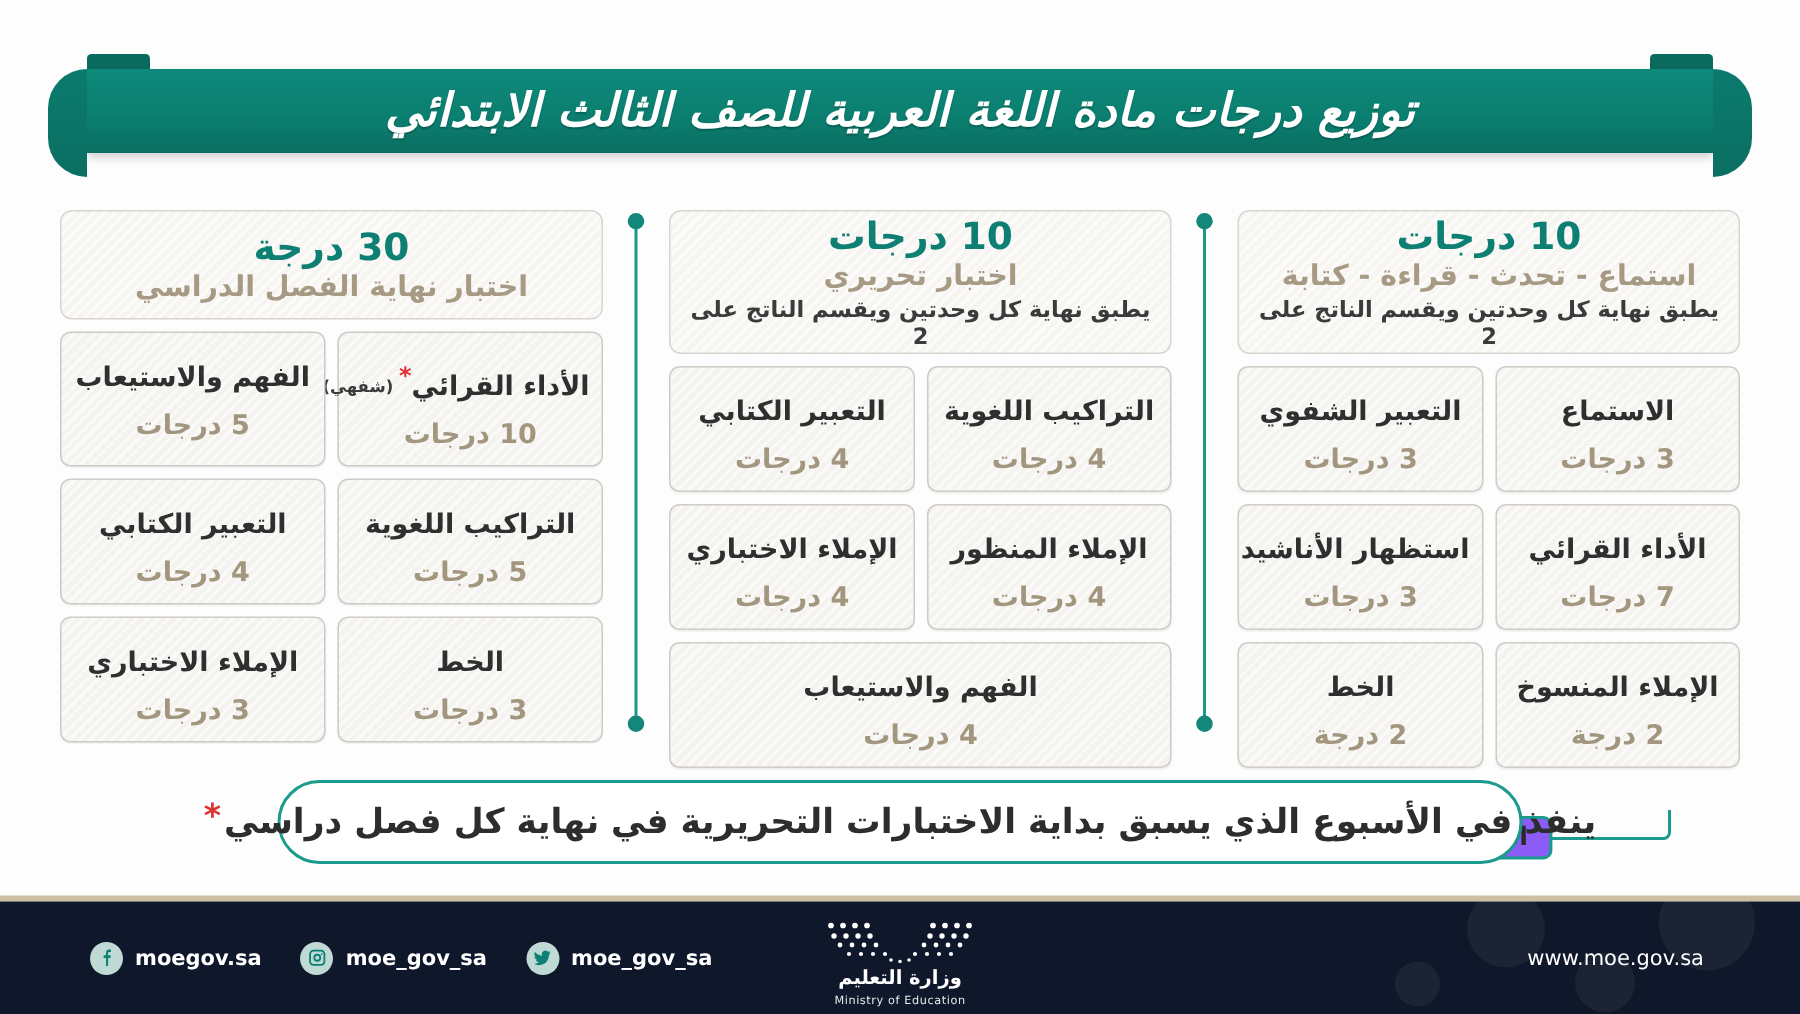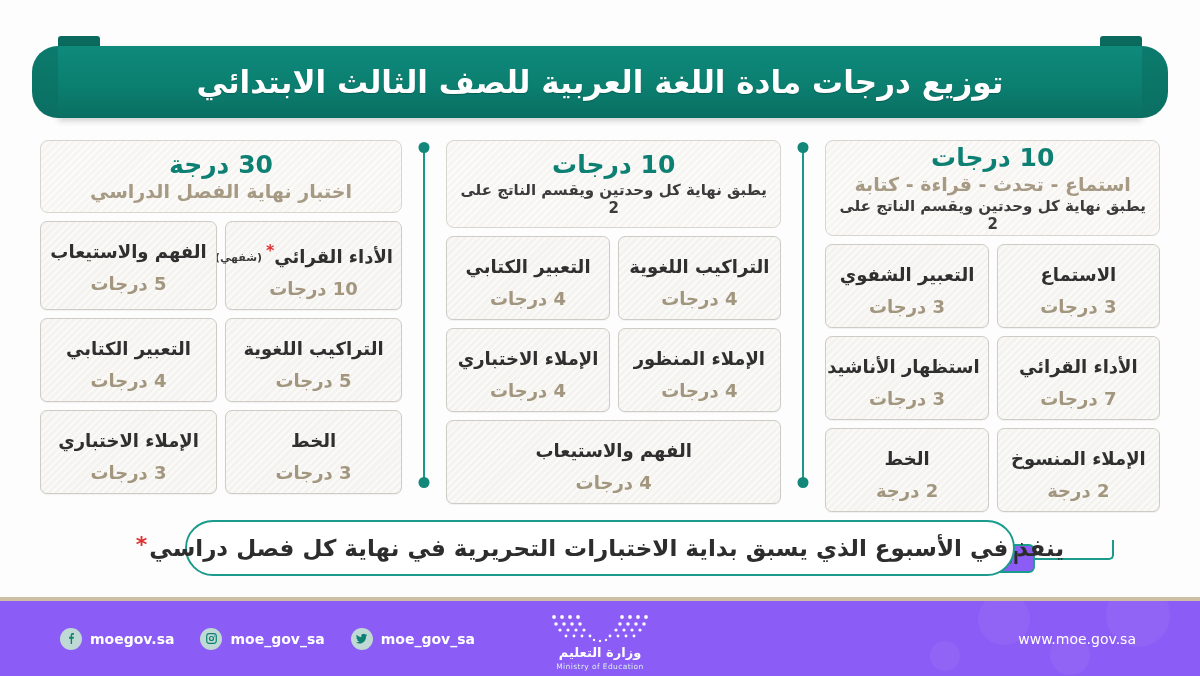--- a/index.html
+++ b/index.html
@@ -26,24 +26,25 @@
     width: 42px; height: 26px;
     background: #0b6a5e;
     border-radius: 3px;
   }
   .ribbon-tail.left  { left: 58px;  border-bottom-left-radius: 14px; }
   .ribbon-tail.right { right: 58px; border-bottom-right-radius: 14px; }
 
   .ribbon {
     position: absolute;
     top: 10px; left: 58px; right: 58px;
-    height: 72px;
+    height: 56px;
     background: linear-gradient(180deg, #0e8a7b 0%, #0b7f70 55%, #0a6f62 100%);
     display: flex; align-items: center; justify-content: center;
     box-shadow: 0 3px 6px rgba(0,0,0,.18);
+    font-style: italic;
   }
   .ribbon::before, .ribbon::after {
     content: ""; position: absolute; top: 0; width: 26px; height: 72px;
     background: linear-gradient(180deg, #0b7b6d 0%, #0a6f62 100%);
   }
   .ribbon::before { left: -26px;  border-top-left-radius: 26px; border-bottom-left-radius: 26px; }
   .ribbon::after  { right: -26px; border-top-right-radius: 26px; border-bottom-right-radius: 26px; }
   .ribbon-title {
     color: #ffffff;
     font-size: 31px;
@@ -209,21 +210,21 @@
   }
 
   
   .gold-line {
     position: absolute; left: 0; right: 0; top: 597px;
     height: 4px; background: #cdbfa4;
   }
   .footer {
     position: absolute; left: 0; right: 0; top: 601px;
     height: 75px;
-    background: #8b5cf6;
+    background: #0f172a;
     overflow: hidden;
   }
   .footer .bubble {
     position: absolute; border-radius: 50%;
     background: rgba(255,255,255,.055);
   }
   .socials {
     position: absolute; top: 50%; transform: translateY(-50%);
     left: 60px;
     display: flex; flex-direction: row; gap: 26px;
@@ -311,20 +312,21 @@
         </div>
       </div>
       <div class="divider">
         <div class="dot top"></div>
         <div class="line"></div>
         <div class="dot bot"></div>
       </div>
       <div class="col">
         <div class="head-cell">
           <div class="head-score">10 درجات</div>
+          <div class="head-sub">اختبار تحريري</div>
           <div class="head-note">يطبق نهاية كل وحدتين ويقسم الناتج على 2</div>
         </div>
         <div class="row2">
           <div class="cell">
             <div class="cell-title">التراكيب اللغوية</div>
             <div class="cell-score">4 درجات</div>
           </div>
           <div class="cell">
             <div class="cell-title">التعبير الكتابي</div>
             <div class="cell-score">4 درجات</div>

